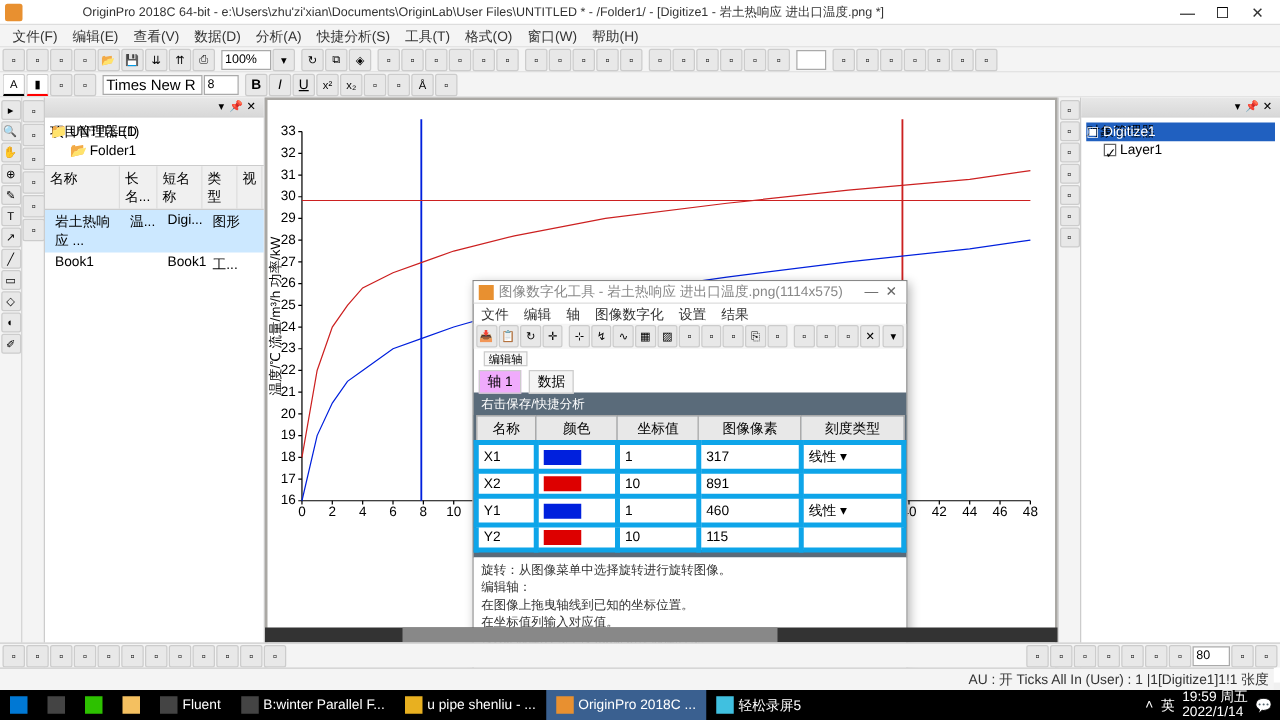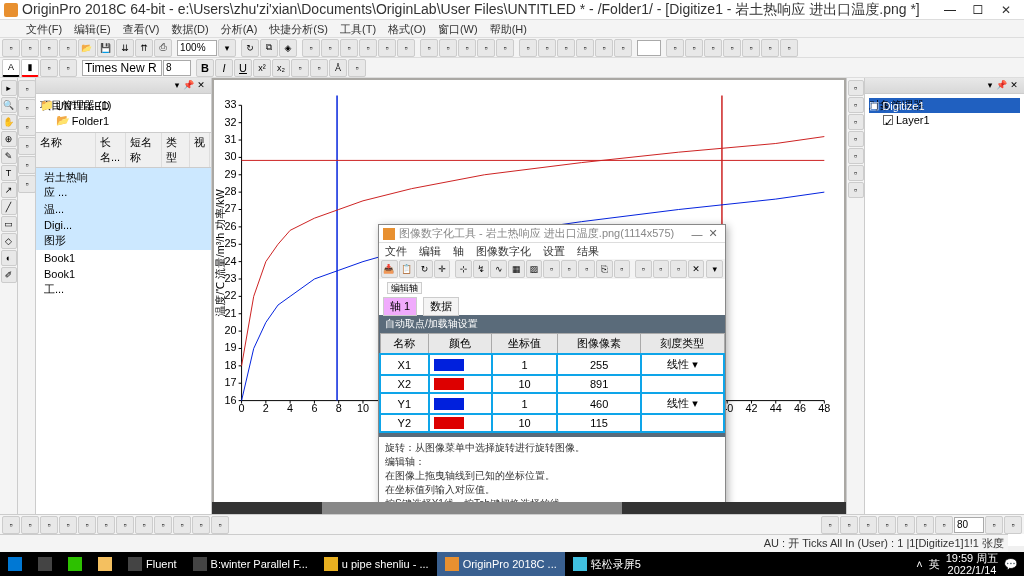--- a/index.html
+++ b/index.html
@@ -1,42 +1,42 @@
 <!DOCTYPE html>
 <html><head>
 <meta charset="utf-8">
 <style>
 * { margin: 0; padding: 0; box-sizing: border-box; font-family: "Microsoft YaHei", Arial, sans-serif; font-size: 11px; }
 body { width: 1024px; height: 576px; background: #f0f0f0; overflow: hidden; position: relative; }
 .titlebar { height: 20px; background: #fff; display: flex; align-items: center; padding: 0 4px; border-bottom: 1px solid #ddd; }
 .titlebar .icon { width: 14px; height: 14px; background: #e89030; border-radius: 2px; margin-right: 4px; }
-.titlebar .title { flex: 1; font-size: 14px; color: #333; }
+.titlebar .title { flex: 1; font-size: 10px; color: #333; margin-left: 44px; }
 .winbtns { display: flex; }
 .winbtn { width: 28px; height: 18px; display: flex; align-items: center; justify-content: center; font-size: 12px; }
 .winbtn.close { color: #333; }
-.menubar { height: 18px; background: #f4f4f4; display: flex; padding: 0 20px; border-bottom: 1px solid #ddd; }
+.menubar { height: 18px; background: #f4f4f4; display: flex; padding: 0 4px; border-bottom: 1px solid #ddd; }
 .menuitem { padding: 2px 6px; font-size: 11px; color: #333; }
 .toolbar { height: 20px; background: #f4f4f4; display: flex; align-items: center; padding: 0 2px; border-bottom: 1px solid #ddd; gap: 1px; }
 .tbtn { width: 18px; height: 18px; background: #e8e8e8; border: 1px solid #ccc; border-radius: 2px; display: flex; align-items: center; justify-content: center; font-size: 9px; }
 .tsep { width: 3px; }
 .zoom-input { width: 40px; height: 16px; border: 1px solid #aaa; font-size: 10px; padding: 0 2px; background: #fff; }
 .font-combo { width: 80px; height: 16px; border: 1px solid #aaa; font-size: 12px; padding: 0 2px; background: #fff; }
 .main-area { display: flex; height: 468px; }
 .left-toolbar { width: 18px; background: #f4f4f4; border-right: 1px solid #ccc; display: flex; flex-direction: column; gap: 1px; padding: 2px 0; }
 .left-toolbar .tbtn { width: 16px; height: 16px; margin: 0 auto; }
 .project-explorer { width: 176px; background: #fff; border-right: 1px solid #ccc; display: flex; flex-direction: column; }
 .panel-header { height: 16px; background: linear-gradient(#e8e8e8, #d8d8d8); border-bottom: 1px solid #ccc; display: flex; align-items: center; padding: 0 4px; font-size: 10px; }
 .panel-header .title { flex: 1; margin-top: 40px; }
 .panel-header .pbtn { width: 12px; height: 12px; font-size: 9px; text-align: center; }
 .tree { padding: 4px; font-size: 11px; }
 .tree-node { display: flex; align-items: center; padding: 1px 0; gap: 2px; }
 .file-list { border-top: 1px solid #ccc; flex: 1; font-size: 10px; }
 .file-list-header { display: flex; background: #f0f0f0; border-bottom: 1px solid #ccc; }
 .file-list-header span { padding: 2px 4px; border-right: 1px solid #ddd; }
-.file-row { display: flex; padding: 1px 4px; flex-direction: column; }
+.file-row { display: flex; padding: 1px 4px; }
 .file-row span { padding: 1px 4px; }
 .file-row.sel { background: #cce8ff; }
 .graph-area { flex: 1; background: #aaa8a4; position: relative; display: flex; }
 .graph-canvas { margin: 2px; background: #fff; flex: 1; position: relative; }
 svg.chart { width: 100%; height: 100%; }
 .right-panel { width: 160px; background: #fff; border-left: 1px solid #ccc; }
 .right-toolbar { width: 18px; background: #f4f4f4; border-left: 1px solid #ccc; display: flex; flex-direction: column; gap: 1px; padding: 2px 0; }
 .right-toolbar .tbtn { width: 16px; height: 16px; margin: 0 auto; }
 .digitize-dialog { position: absolute; left: 378px; top: 224px; width: 348px; background: #fff; border: 1px solid #888; box-shadow: 2px 2px 8px rgba(0,0,0,.3); }
 .dlg-title { height: 18px; background: #fff; display: flex; align-items: center; padding: 0 4px; font-size: 10px; color: #888; border-bottom: 1px solid #ddd; }
@@ -46,27 +46,27 @@
 .dlg-menu { height: 16px; display: flex; padding: 0 4px; gap: 8px; font-size: 10px; color: #333; }
 .dlg-menu span { padding: 1px 2px; }
 .dlg-toolbar { height: 20px; background: #f4f4f4; display: flex; align-items: center; padding: 0 2px; gap: 1px; }
 .dlg-toolbar .tbtn { width: 18px; height: 18px; }
 .dlg-subtb { height: 18px; display: flex; align-items: center; padding: 0 4px; gap: 6px; font-size: 10px; }
 .dlg-subtb .tab { padding: 1px 6px; border: 1px solid #ccc; background: #f4f4f4; }
 .dlg-subtb .tab.active { background: #f0abfc; }
 .dlg-label { padding: 2px 6px; font-size: 10px; background: #5a6b7a; color: #fff; }
 .axis-table { width: 100%; border-collapse: collapse; font-size: 10px; background: #5a6b7a; }
 .axis-table th { background: #e8e8e8; border: 1px solid #aaa; padding: 2px 4px; font-weight: normal; }
-.axis-table td { background: #fff; border: 2px solid #0ea5e9; padding: 2px 4px; text-align: center; }
+.axis-table td { background: #fff; border: 4px solid #0ea5e9; padding: 2px 4px; text-align: left; }
 .color-cell { width: 30px; height: 12px; }
 .color-cell.blue { background: #0020dd; }
 .color-cell.red { background: #dd0000; }
 .table-wrap { background: #5a6b7a; padding: 0 0 4px 0; }
 .help-text { padding: 4px 6px; font-size: 10px; line-height: 1.4; color: #333; background: #fff; }
-.statusbar { position: absolute; bottom: 24px; left: 0; right: 16px; height: 18px; background: #f4f4f4; border-top: 1px solid #ccc; display: flex; align-items: center; padding: 0 4px; font-size: 10px; color: #333; }
+.statusbar { position: absolute; bottom: 24px; left: 0; right: 5px; height: 18px; background: #f4f4f4; border-top: 1px solid #ccc; display: flex; align-items: center; padding: 0 4px; font-size: 10px; color: #333; }
 .statusbar .spacer { flex: 1; }
 .bottom-toolbar { position: absolute; bottom: 42px; left: 0; right: 0; height: 20px; background: #f4f4f4; border-top: 1px solid #ccc; display: flex; align-items: center; padding: 0 2px; gap: 1px; }
 .bottom-scroll-area { position: absolute; bottom: 62px; left: 212px; right: 178px; height: 12px; background: #333; }
 .bottom-scroll-thumb { height: 12px; width: 300px; background: #888; margin-left: 110px; }
 .taskbar { position: absolute; bottom: 0; left: 0; right: 0; height: 24px; background: #000000; display: flex; align-items: center; }
 .taskbtn { height: 24px; padding: 0 8px; display: flex; align-items: center; gap: 4px; color: #fff; font-size: 10px; }
 .taskbtn .ticon { width: 14px; height: 14px; background: #444; }
 .taskbtn.active { background: #3a6090; justify-content: flex-end; }
 .tray { margin-left: auto; display: flex; align-items: center; padding: 0 6px; color: #fff; font-size: 9px; gap: 6px; }
 .legend-box { position: absolute; right: 32px; top: 82px; background: #fff; border: 1px solid #333; padding: 3px 6px; font-size: 10px; }
@@ -417,38 +417,38 @@
     <span class="tbtn">▫</span>
     <span class="tbtn">✕</span>
     <span style="flex:1"></span>
     <span class="tbtn">▾</span>
   </div>
   <div style="padding:2px 4px"><span class="expand-box">编辑轴</span></div>
   <div class="dlg-subtb">
     <span class="tab active">轴 1</span>
     <span class="tab">数据</span>
   </div>
-  <div class="dlg-label">自动取点/加载轴设置</div>
+  <div class="dlg-label">右击保存/快捷分析</div>
   <div class="table-wrap">
     <table class="axis-table">
       <tbody>
           <tr>
         <th>名称</th>
         <th>颜色</th>
         <th>坐标值</th>
         <th>图像像素</th>
         <th>刻度类型</th>
       </tr>
       <tr>
         <td>X1</td>
         <td>
               <div class="color-cell blue"></div>
             </td>
         <td>1</td>
-        <td>255</td>
+        <td>317</td>
         <td><span>线性</span> <span>▾</span></td>
       </tr>
       <tr>
         <td>X2</td>
         <td>
               <div class="color-cell red"></div>
             </td>
         <td>10</td>
         <td>891</td>
         <td></td>
@@ -549,16 +549,16 @@
       <span class="ticon" style="background:#e89030"></span>
       <span>OriginPro 2018C ...</span>
     </div>
   <div class="taskbtn">
       <span class="ticon" style="background:#40c0e0"></span>
       <span>轻松录屏5</span>
     </div>
   <div class="tray">
     <span>˄</span>
     <span>英</span>
-    <span style="text-align:center;line-height:1.1"><span>19:59 周五</span><br><span>2022/1/14</span></span>
+    <span style="text-align:left;line-height:1.1"><span>19:59 周五</span><br><span>2022/1/14</span></span>
     <span>💬</span>
   </div>
 </div>
 
 </body></html>

